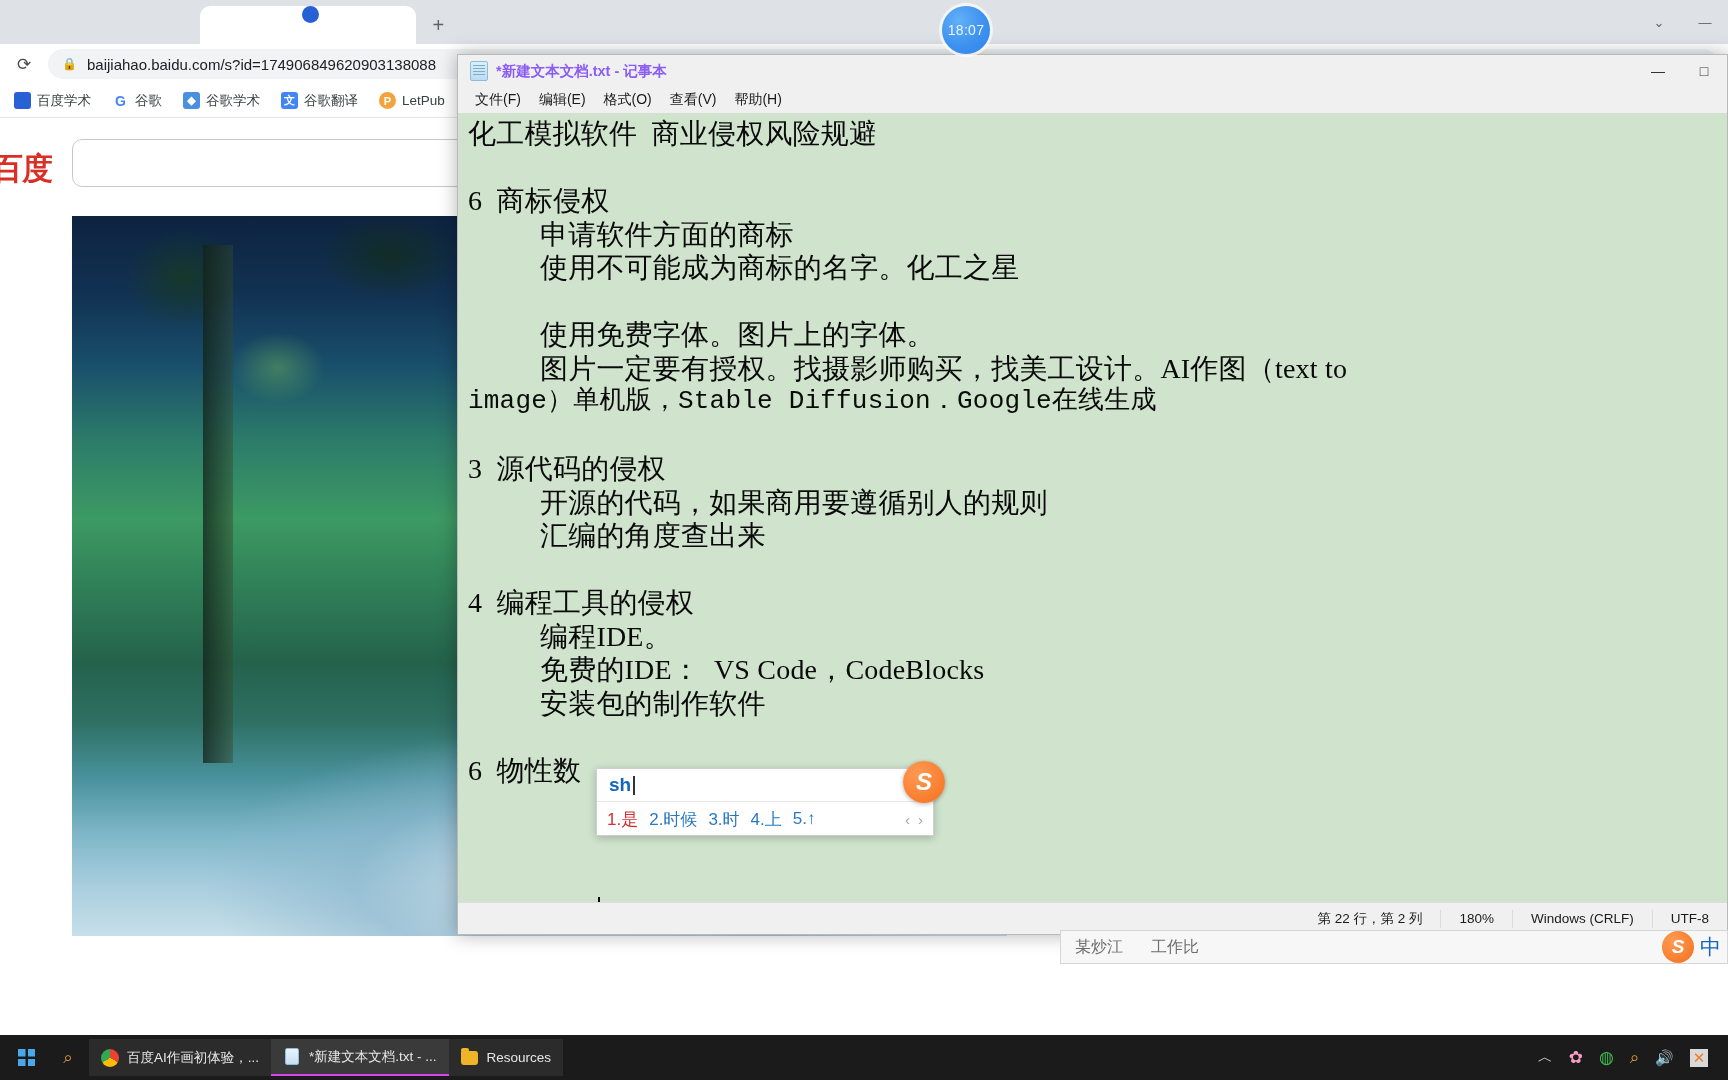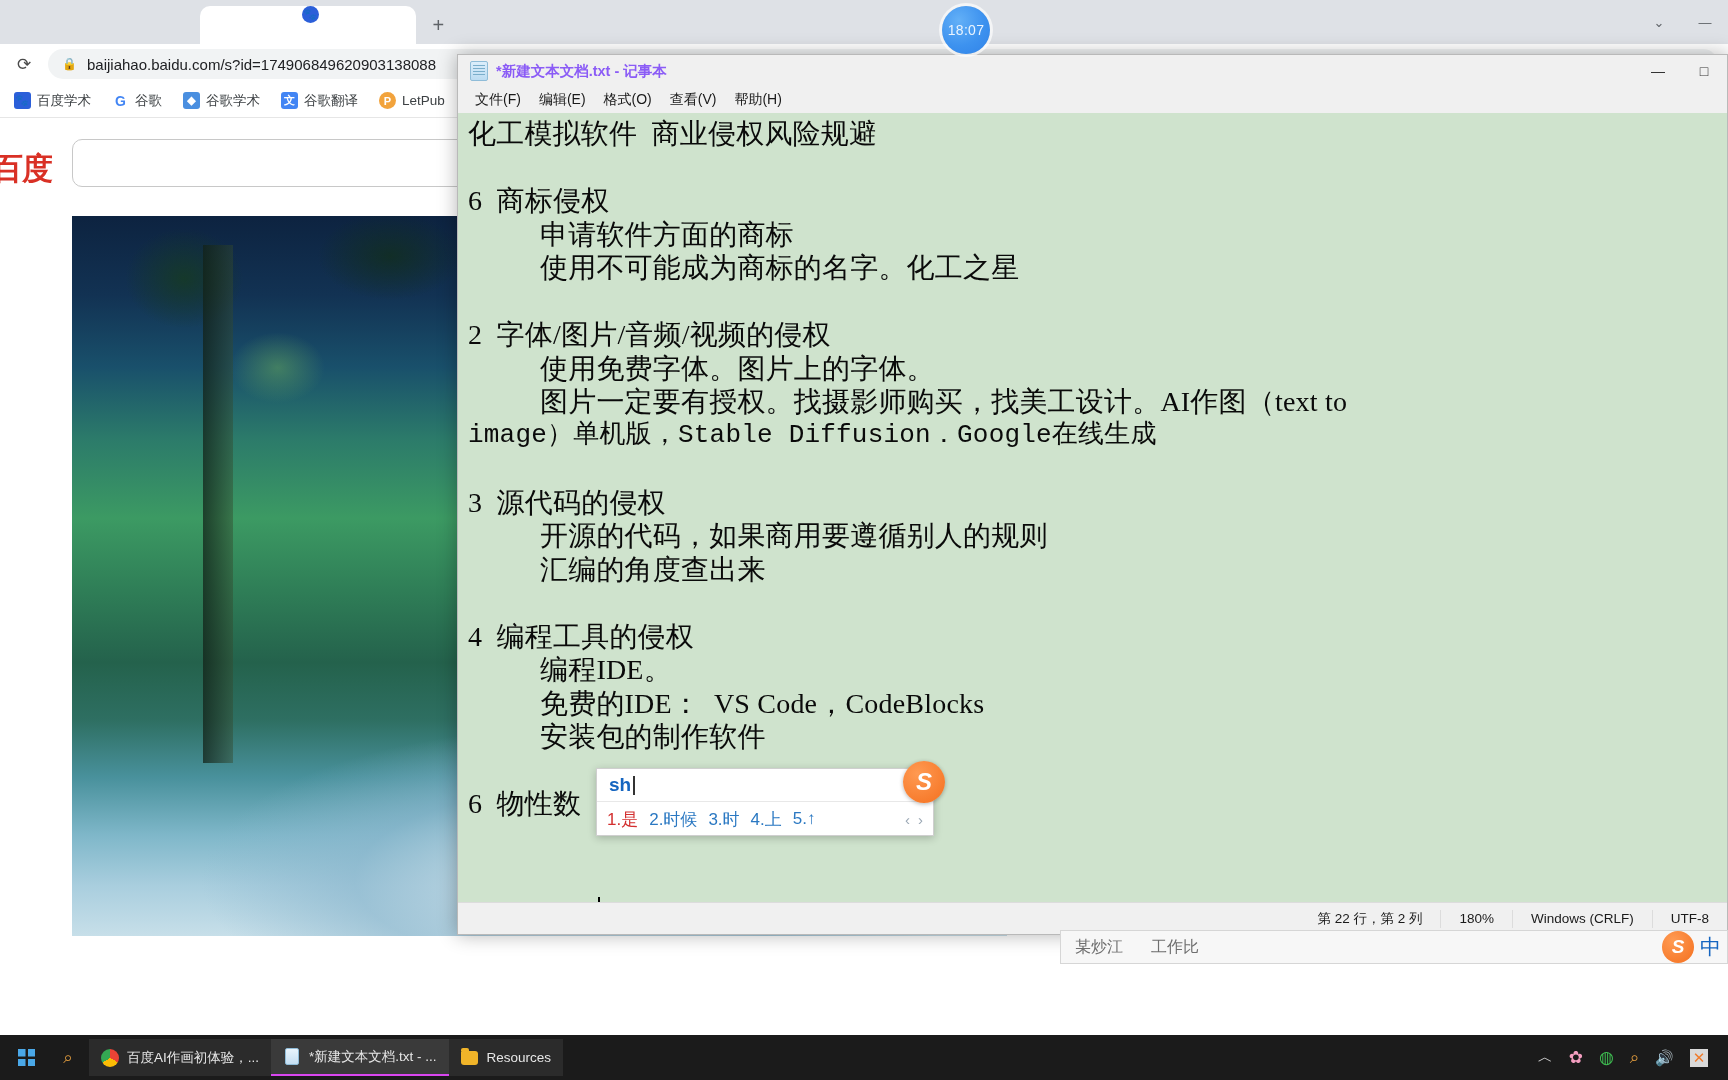--- a/index.html
+++ b/index.html
@@ -382,21 +382,20 @@
       <span class="np-menu-item">帮助(H)</span>
     </div>
 
     <div class="np-textarea" id="np-textarea">
       <div class="np-line">化工模拟软件  商业侵权风险规避</div>
         <div class="np-line">&nbsp;</div>
         <div class="np-line">6  商标侵权</div>
         <div class="np-line">          申请软件方面的商标</div>
         <div class="np-line">          使用不可能成为商标的名字。化工之星</div>
         <div class="np-line">&nbsp;</div>
-        <div class="np-line">2  字体/图片/音频/视频的侵权</div>
         <div class="np-line">          使用免费字体。图片上的字体。</div>
         <div class="np-line">          图片一定要有授权。找摄影师购买，找美工设计。AI作图（text to</div>
         <div class="np-line mono">image）单机版，Stable Diffusion．Google在线生成</div>
         <div class="np-line">&nbsp;</div>
         <div class="np-line">3  源代码的侵权</div>
         <div class="np-line">          开源的代码，如果商用要遵循别人的规则</div>
         <div class="np-line">          汇编的角度查出来</div>
         <div class="np-line">&nbsp;</div>
         <div class="np-line">4  编程工具的侵权</div>
         <div class="np-line">          编程IDE。</div>

